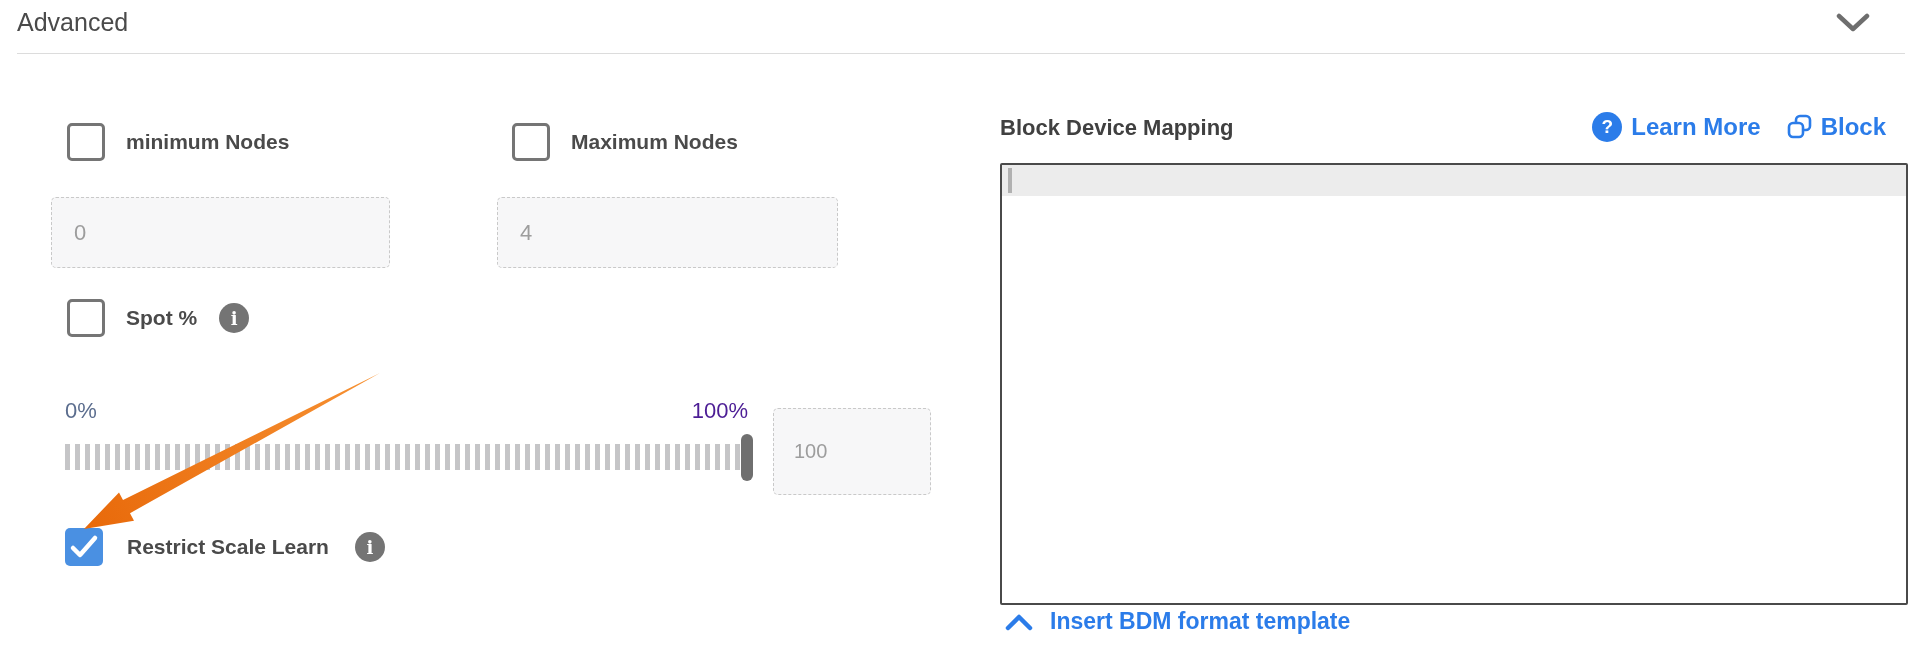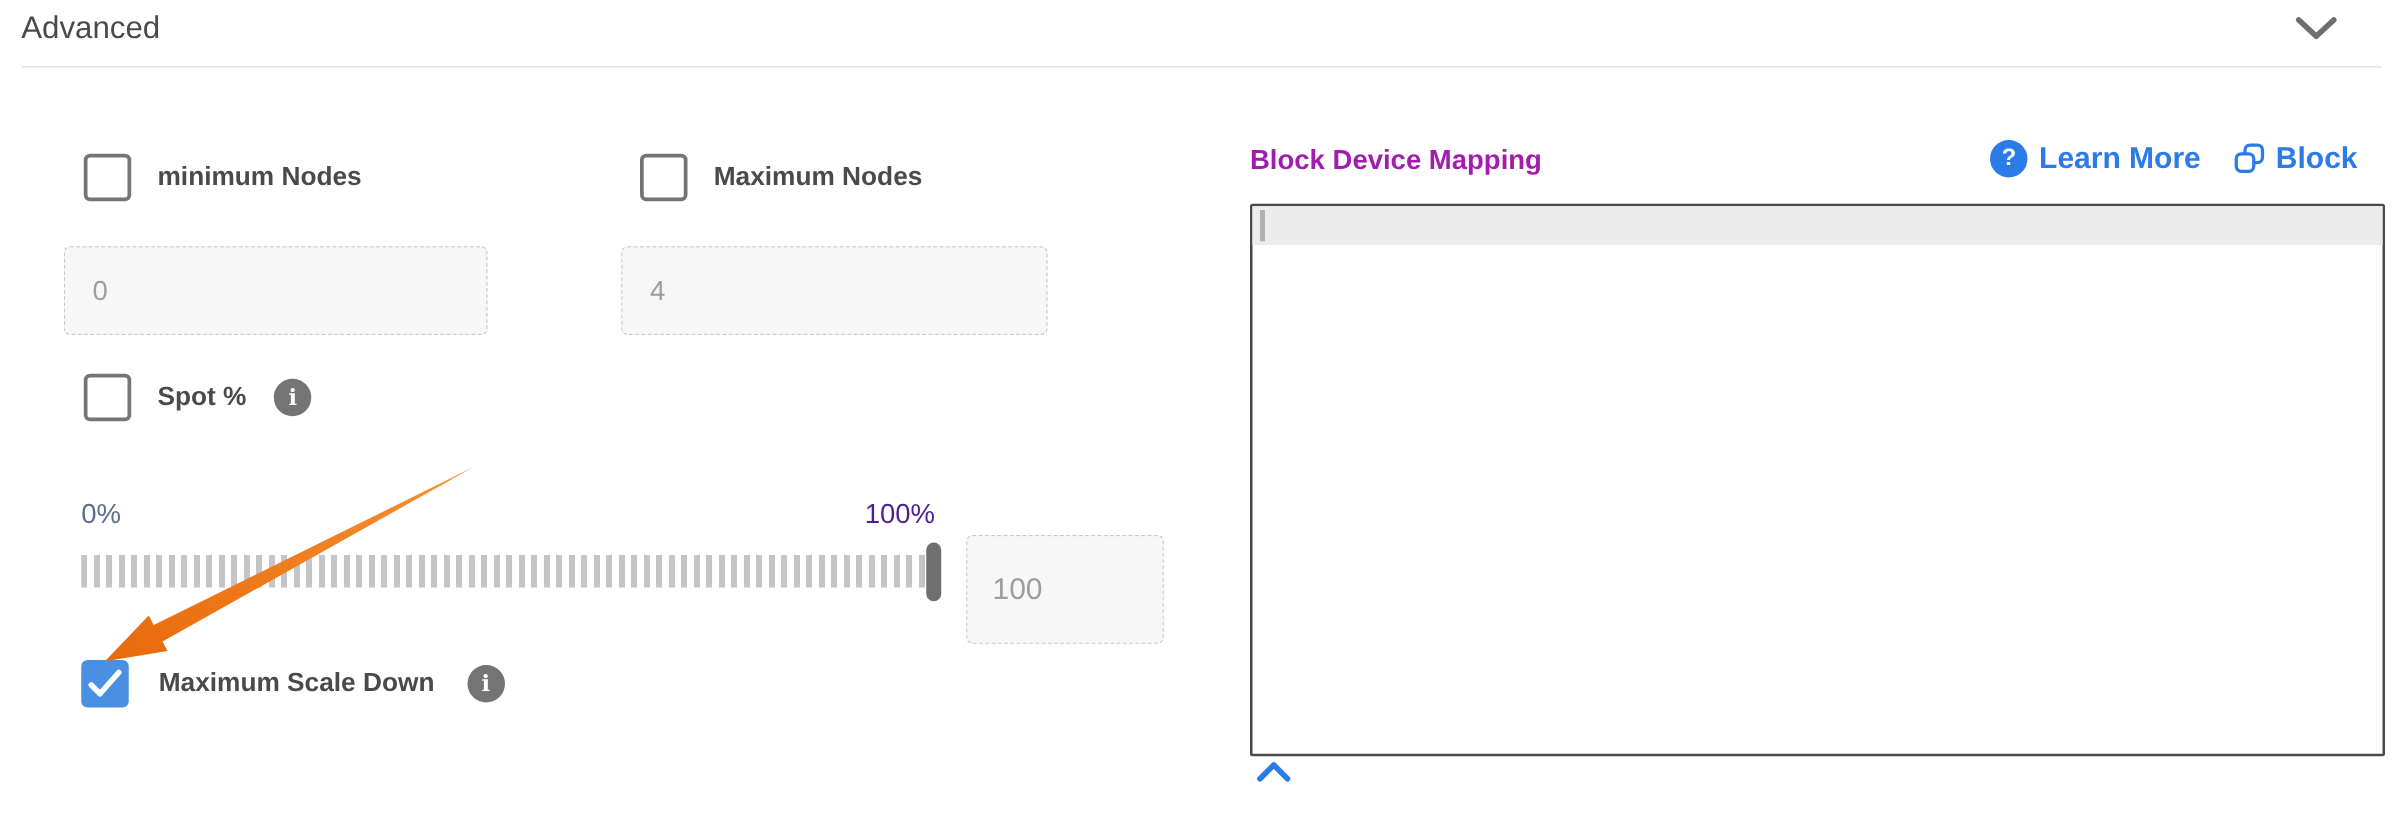--- a/index.html
+++ b/index.html
@@ -19,42 +19,42 @@
   .check-label { font-size: 21px; font-weight: 600; color: #4a4a4a; white-space: nowrap; }
 
   .row-nodes-1 { left: 52px; top: 123px; }
   .row-nodes-2 { left: 497px; top: 123px; justify-content: center; }
 
   .dashed-input { background: #f7f7f8; border: 1px dashed #c9c9c9; border-radius: 5px;
     font-family: "Liberation Sans", sans-serif; font-size: 22px; color: #6b6b6b; padding-left: 22px; outline: none; }
   .dashed-input::placeholder { color: #9d9d9d; opacity: 1; }
   .input-min { left: 51px; top: 197px; width: 339px; height: 71px; }
   .input-max { left: 497px; top: 197px; width: 341px; height: 71px; }
-  .input-spot { left: 773px; top: 428px; width: 158px; height: 87px; font-size: 24px; padding-left: 20px; }
+  .input-spot { left: 773px; top: 408px; width: 158px; height: 87px; font-size: 20px; padding-left: 20px; }
 
   .row-spot { left: 52px; top: 299px; text-align: center; }
   .info-icon { width: 30px; height: 30px; border-radius: 50%; background: #747474; color: #fff;
     display: flex; align-items: center; justify-content: center;
     font-family: "DejaVu Serif", serif; font-weight: 700; font-size: 18px; flex: 0 0 auto; margin-left: 1px; }
 
   
   .slider-min-label { left: 65px; top: 398px; font-size: 22px; color: #5b6d8e; }
   .slider-max-label { left: 640px; top: 398px; width: 108px; text-align: right; font-size: 22px; color: #4c1d95; }
   .slider-track { left: 65px; top: 444px; width: 686px; height: 26px;
     background: repeating-linear-gradient(90deg, #c5c5c7 0px, #c5c5c7 5px, #ffffff 5px, #ffffff 10px); cursor: pointer; }
   .slider-handle { position: absolute; right: -2px; top: -10px; width: 12px; height: 47px;
     background: #6f6f6f; border-radius: 7px; cursor: grab; }
 
   .row-restrict { left: 50px; top: 528px; gap: 24px; }
   .row-restrict .info-icon { margin-left: 2px; }
 
   .annotation-arrow-svg { left: 0; top: 0; pointer-events: none; }
 
   
-  .bdm-title { left: 1000px; top: 115px; font-size: 22px; font-weight: 600; color: #a21caf; }
+  .bdm-title { left: 1000px; top: 115px; font-size: 22px; font-weight: 600; color: #404040; }
   .bdm-links { top: 112px; right: 34px; display: flex; align-items: center; gap: 26px; }
   .link-item { display: flex; align-items: center; gap: 9px; cursor: pointer; }
   .link-text { font-size: 24px; font-weight: 600; color: #2b7ce9; white-space: nowrap; }
   .q-icon { width: 30px; height: 30px; border-radius: 50%; background: #2b7ce9; color: #fff;
     display: flex; align-items: center; justify-content: center; font-weight: 700; font-size: 19px; }
 
   .bdm-editor-wrap { left: 1000px; top: 163px; width: 908px; height: 442px;
     border: 2px solid #4a4a4a; border-radius: 2px; background: #fff; }
   .editor-active-line { position: absolute; left: 0; top: 0; right: 0; height: 31px; background: #ececec; }
   .editor-cursor { position: absolute; left: 6px; top: 3px; width: 4px; height: 25px; background: #b1b1b1; }
@@ -100,21 +100,21 @@
   <div class="slider-handle"></div>
 </div>
 <input class="abs dashed-input input-spot" placeholder="100" style="">
 
 <div class="abs check-group row-restrict">
   <div class="cbx checked">
     <svg width="38" height="38" viewBox="0 0 38 38" fill="none">
       <polyline points="8,20 15,27 30,10" stroke="#ffffff" stroke-width="4.5" stroke-linecap="round" stroke-linejoin="round"></polyline>
     </svg>
   </div>
-  <span class="check-label">Maximum Scale Down</span>
+  <span class="check-label">Restrict Scale Learn</span>
   <div class="info-icon">i</div>
 </div>
 
 <svg class="abs annotation-arrow-svg" width="420" height="560" viewBox="0 0 420 560">
   <defs>
     <linearGradient id="arrowGrad" x1="380" y1="373" x2="84" y2="529" gradientUnits="userSpaceOnUse">
       <stop offset="0" stop-color="#f79233"></stop>
       <stop offset="1" stop-color="#e8690a"></stop>
     </linearGradient>
   </defs>
@@ -141,13 +141,14 @@
   <div class="editor-active-line">
     <div class="editor-cursor"></div>
   </div>
   <textarea class="bdm-textarea" spellcheck="false" style=""></textarea>
 </div>
 
 <div class="abs insert-row">
   <svg width="28" height="18" viewBox="0 0 28 18" fill="none">
     <polyline points="3,15 14,4 25,15" stroke="#2b7ce9" stroke-width="4.5" stroke-linecap="round" stroke-linejoin="round"></polyline>
   </svg>
+  <span class="insert-text">Insert BDM format template</span>
 </div>
 
 </body></html>

